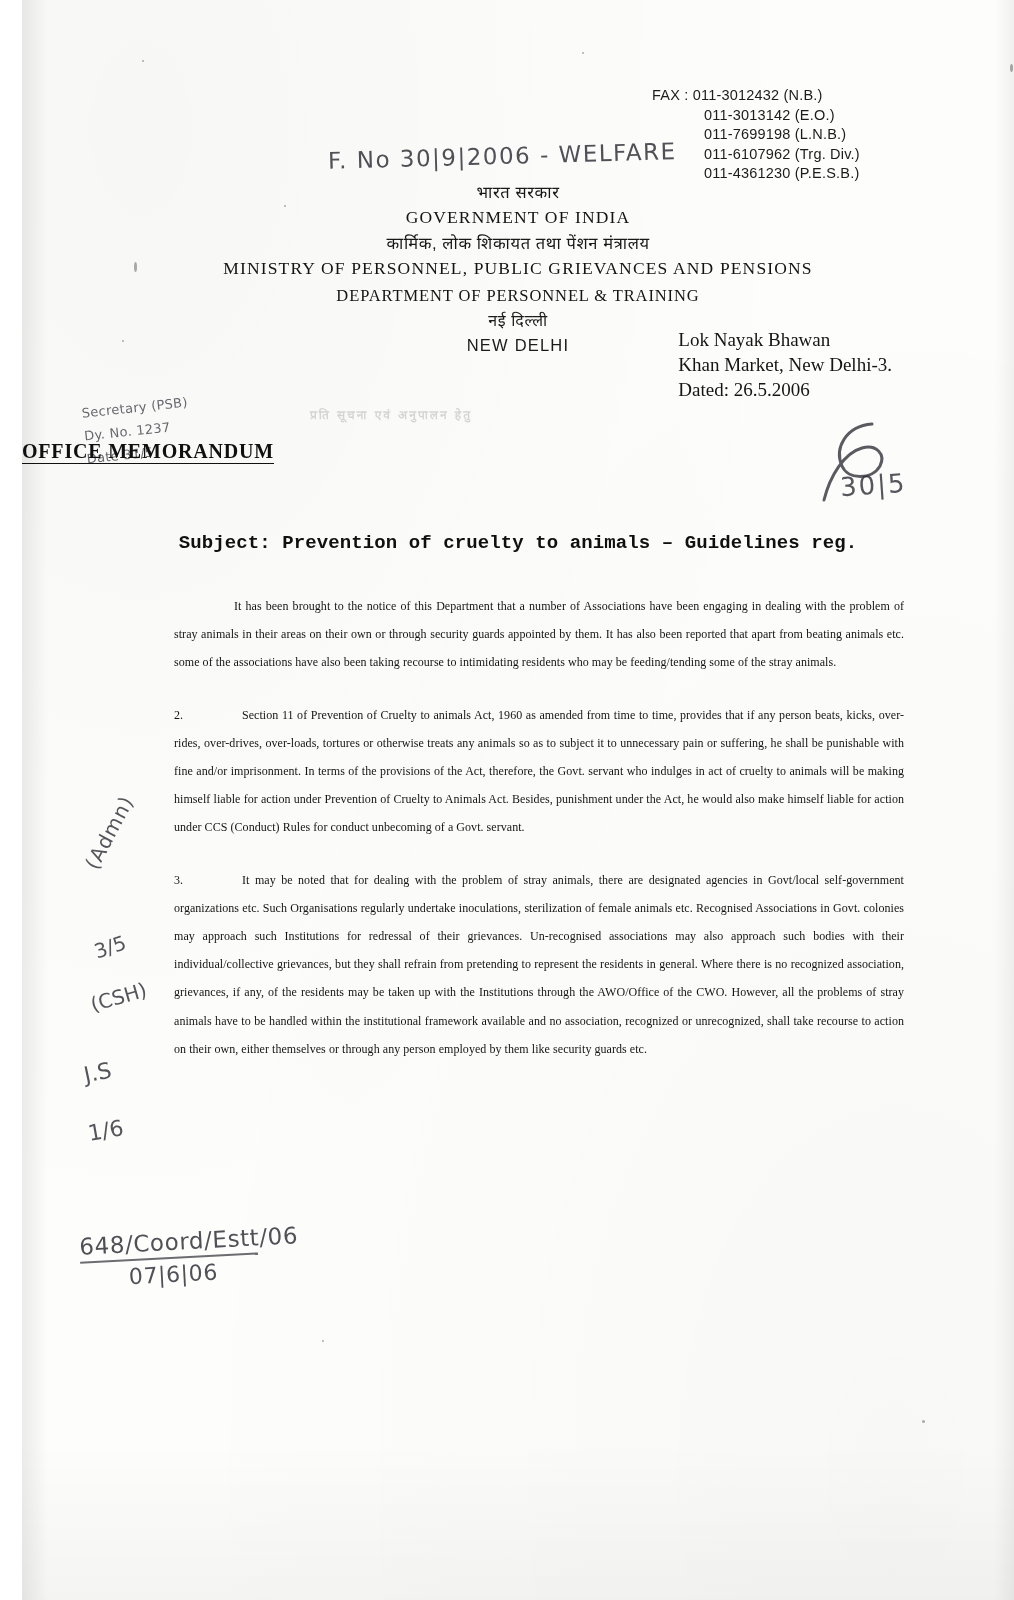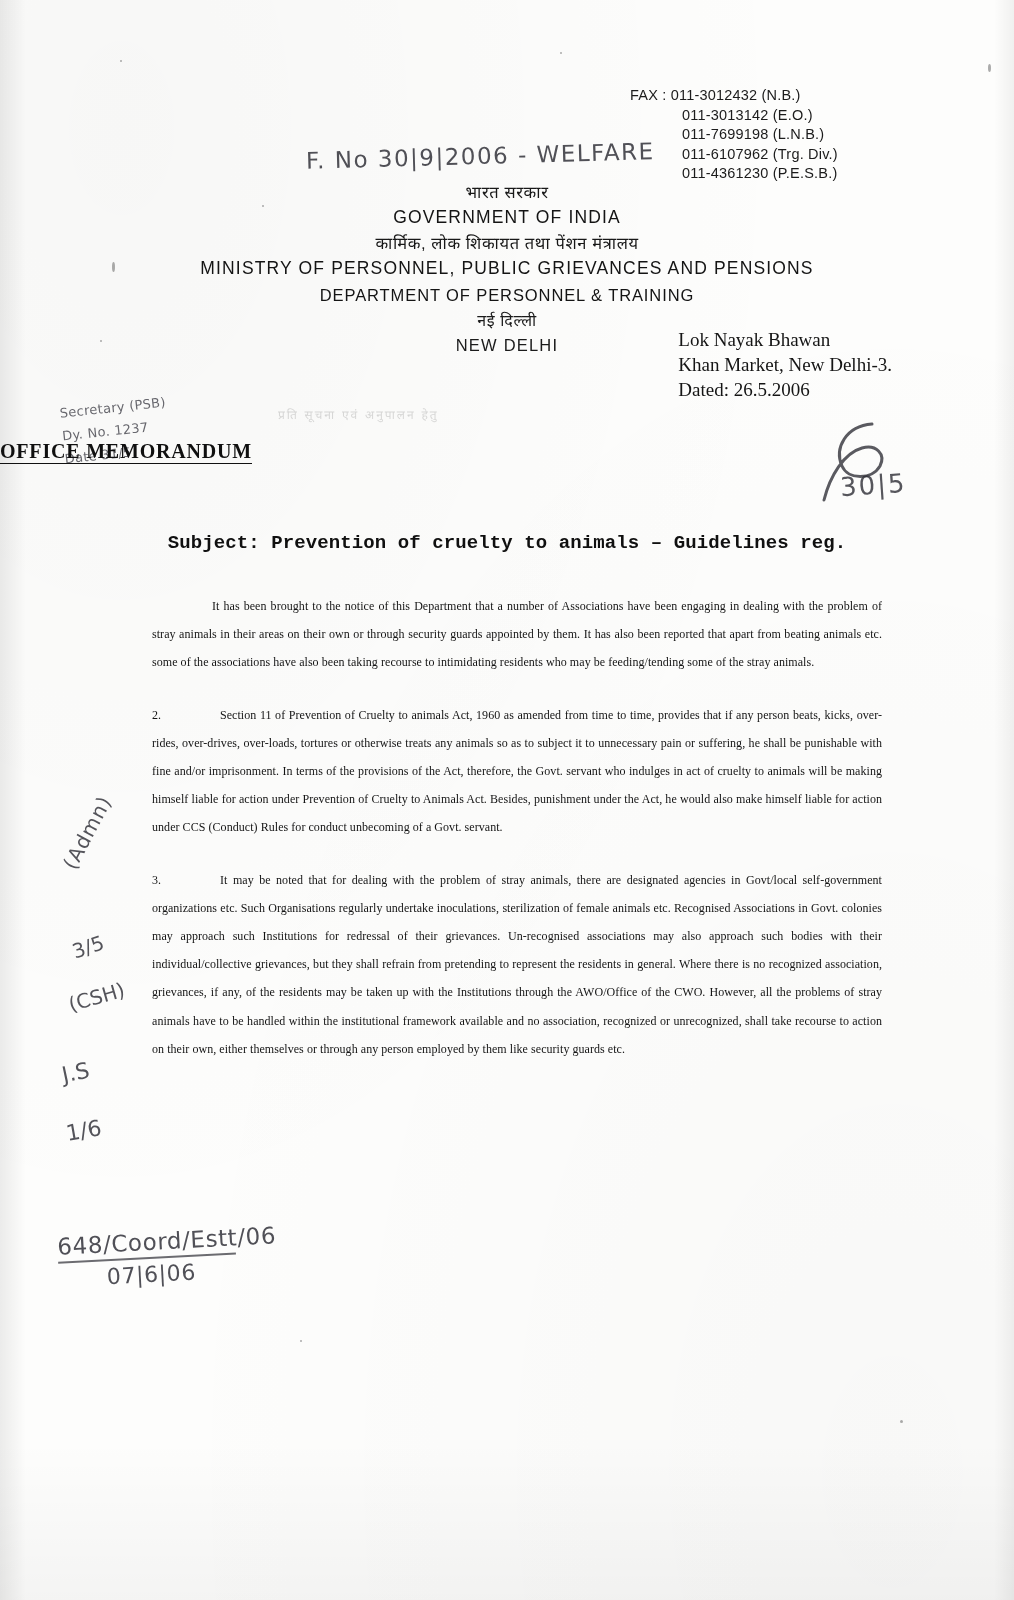--- a/index.html
+++ b/index.html
@@ -17,20 +17,21 @@
   }
 
   
   .page {
     position: absolute;
     inset: 0;
     background:
       radial-gradient(ellipse at 12% 8%, rgba(0,0,0,0.025), rgba(0,0,0,0) 55%),
       radial-gradient(ellipse at 88% 92%, rgba(0,0,0,0.02), rgba(0,0,0,0) 60%),
       #fdfdfc;
+    margin-left: 22px;
   }
 
   .scan-edge-left {
     position: absolute;
     left: 0; top: 0; bottom: 0;
     width: 26px;
     background: linear-gradient(to right, rgba(0,0,0,0.07), rgba(0,0,0,0));
     pointer-events: none;
   }
   .scan-edge-right {
@@ -90,21 +91,21 @@
     text-align: center;
   }
   .lh-hi {
     font-family: "Liberation Sans", sans-serif;
     font-size: 16.5px;
     letter-spacing: 0.6px;
     line-height: 24px;
     color: #181818;
   }
   .lh-en {
-    font-family: Liberation Sans, sans-serif;
+    font-family: Liberation Serif, serif;
     font-size: 17.5px;
     letter-spacing: 1.15px;
     line-height: 27px;
     color: #141414;
   }
   .lh-en.small { font-size: 16.5px; letter-spacing: 0.9px; }
   .lh-city-hi { font-size: 16px; letter-spacing: 0.6px; line-height: 24px; font-family: "Liberation Sans", sans-serif; }
   .lh-city-en { font-size: 16.5px; letter-spacing: 1.2px; line-height: 25px; font-family: "Liberation Sans", sans-serif; }
 
   
@@ -131,31 +132,32 @@
     opacity: 0.72;
     line-height: 23px;
   }
   .stamp .s1 { font-size: 13px; letter-spacing: 0.3px; }
   .stamp .s2 { font-size: 13px; letter-spacing: 0.3px; }
   .stamp .s3 { font-size: 13px; letter-spacing: 0.3px; }
   .stamp .hw { font-family: "DejaVu Sans", sans-serif; }
 
   .smudge {
     position: absolute;
-    left: 278px;
+    left: 288px;
     top: 408px;
     width: 170px;
     height: 42px;
     opacity: 0.18;
     filter: blur(0.4px);
     font-family: "DejaVu Sans", sans-serif;
     font-size: 12px;
     color: #333;
     letter-spacing: 2px;
     line-height: 15px;
+    font-weight: bold;
   }
 
   
   .om-title {
     position: absolute;
     left: 0; right: 0;
     top: 440px;
     text-align: left;
     font-family: "Liberation Serif", serif;
     font-weight: bold;

